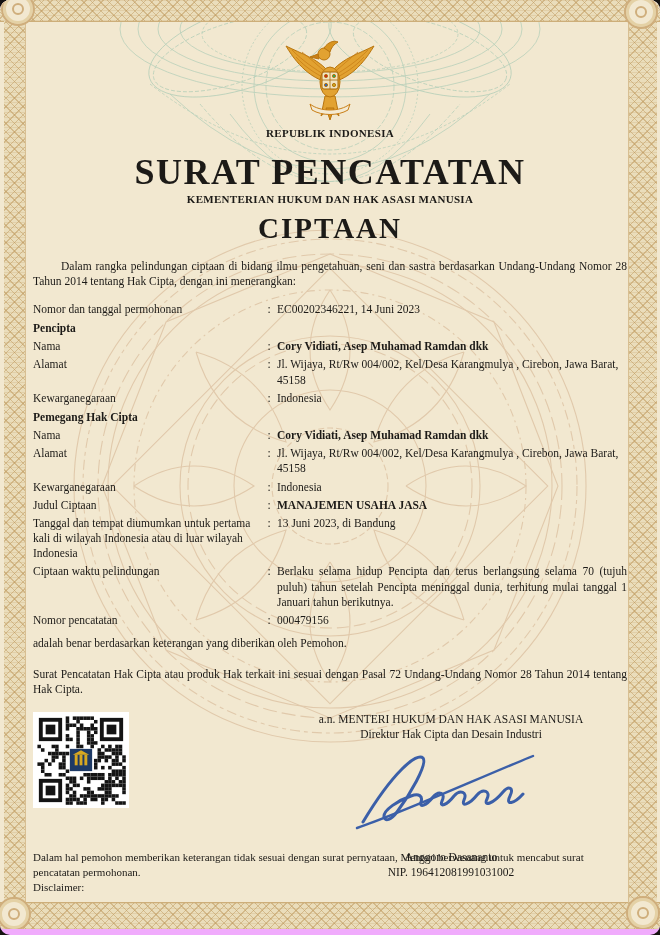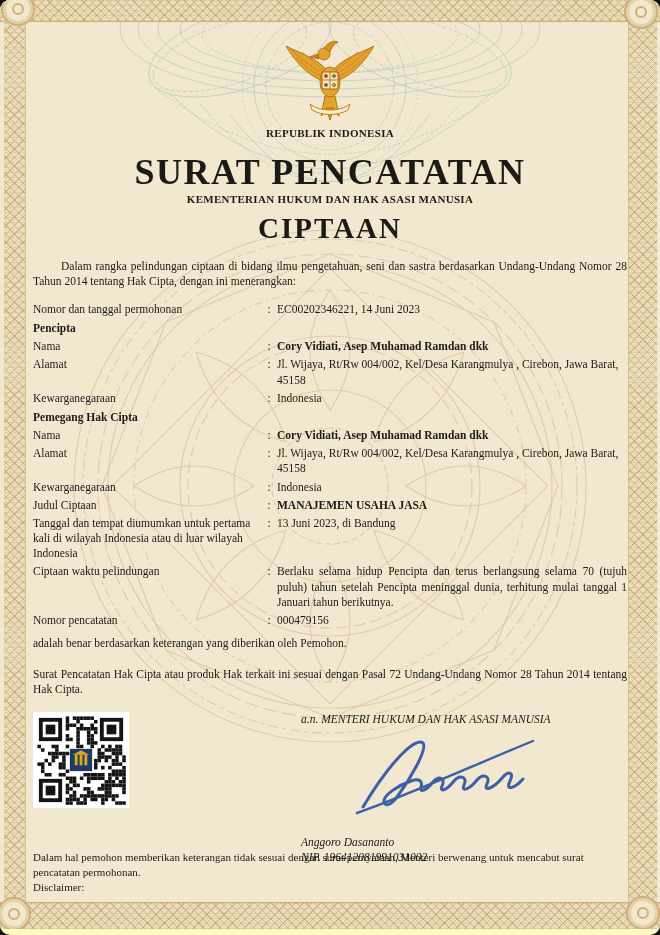--- a/index.html
+++ b/index.html
@@ -1,21 +1,21 @@
 <!DOCTYPE html>
 <html><head>
 <meta charset="utf-8">
 <style>
   html,body{margin:0;padding:0;}
   body{
     width:660px;height:935px;background:#141210;
     font-family:"Liberation Serif","DejaVu Serif",serif;
     color:#1c1a17;position:relative;overflow:hidden;
   }
-  .page{position:absolute;inset:0;background:#fef9c3;border-radius:10px;overflow:hidden;}
+  .page{position:absolute;inset:0;background:#f0abfc;border-radius:10px;overflow:hidden;}
   .certificate{
     position:absolute;left:0;right:0;top:0;bottom:6px;
     background:#f2e8d0;border-radius:6px 6px 4px 4px;overflow:hidden;
   }
   
   .band{
     position:absolute;
     background:
       repeating-linear-gradient(45deg, rgba(190,152,92,.50) 0 1px, transparent 1px 6px),
       repeating-linear-gradient(-45deg, rgba(190,152,92,.50) 0 1px, transparent 1px 6px),
@@ -53,21 +53,21 @@
   .row .colon{width:16px;flex:none;text-align:center;}
   .row .colon::before{content:":";}
   .row .value{flex:1;}
   .row .value.just{text-align:justify;}
   .bold{font-weight:bold;}
   .sec-head{font-weight:bold;margin:4px 0 3px 0;}
   .closing{margin-top:8px;}
   .closing .l2{text-align:justify;margin-top:16px;}
   .bottom-row{display:flex;margin-top:14px;align-items:flex-start;}
   .qr-box{width:96px;height:96px;flex:none;background:#fff;padding:2px;box-sizing:border-box;}
-  .sig-col{width:300px;margin-left:172px;flex:none;font-style:italic;}
+  .sig-col{width:300px;margin-left:172px;text-align:center;flex:none;}
   .sig-svg{display:block;margin:2px auto 0 auto;height:92px;}
   .sig-name{margin-top:14px;}
   .disclaimer{position:absolute;left:33px;right:33px;bottom:34px;z-index:2;font-size:11px;line-height:1.35;}
 </style>
 </head>
 <body>
 
 <div class="page">
   <div class="certificate">
 
@@ -455,20 +455,21 @@
               <rect x="49.95" y="90.10" width="3.65" height="3.65"></rect>
               <rect x="68.20" y="90.10" width="3.65" height="3.65"></rect>
               <rect x="82.80" y="90.10" width="3.65" height="3.65"></rect>
               <rect x="86.45" y="90.10" width="3.65" height="3.65"></rect>
               <rect x="90.10" y="90.10" width="3.65" height="3.65"></rect>
             </g>
           </svg>
 
         <div class="sig-col">
           <div>a.n. MENTERI HUKUM DAN HAK ASASI MANUSIA</div>
+          <div>Direktur Hak Cipta dan Desain Industri</div>
           <svg class="sig-svg" width="200" height="92" viewBox="0 0 200 92">
             <g fill="none" stroke="#3b5fa8" stroke-width="3" stroke-linecap="round">
               <path d="M12,78 C42,28 66,8 72,14 C77,20 58,52 46,68 C40,76 34,78 33,73 C32,66 48,56 60,52 C68,49 72,52 70,58 C68,64 75,62 82,53 C88,46 95,49 91,57 C88,64 96,61 103,52 C109,45 117,48 113,56 C110,63 118,61 126,51 C132,44 140,47 136,55 C132,63 142,60 152,48 C158,41 163,44 159,52 C154,62 163,60 172,50"></path>
               <path d="M6,84 C48,70 128,34 182,12" stroke-width="2.4"></path>
             </g>
           </svg>
           <div class="sig-name">Anggoro Dasananto</div>
           <div>NIP. 196412081991031002</div>
         </div>
       </div>

